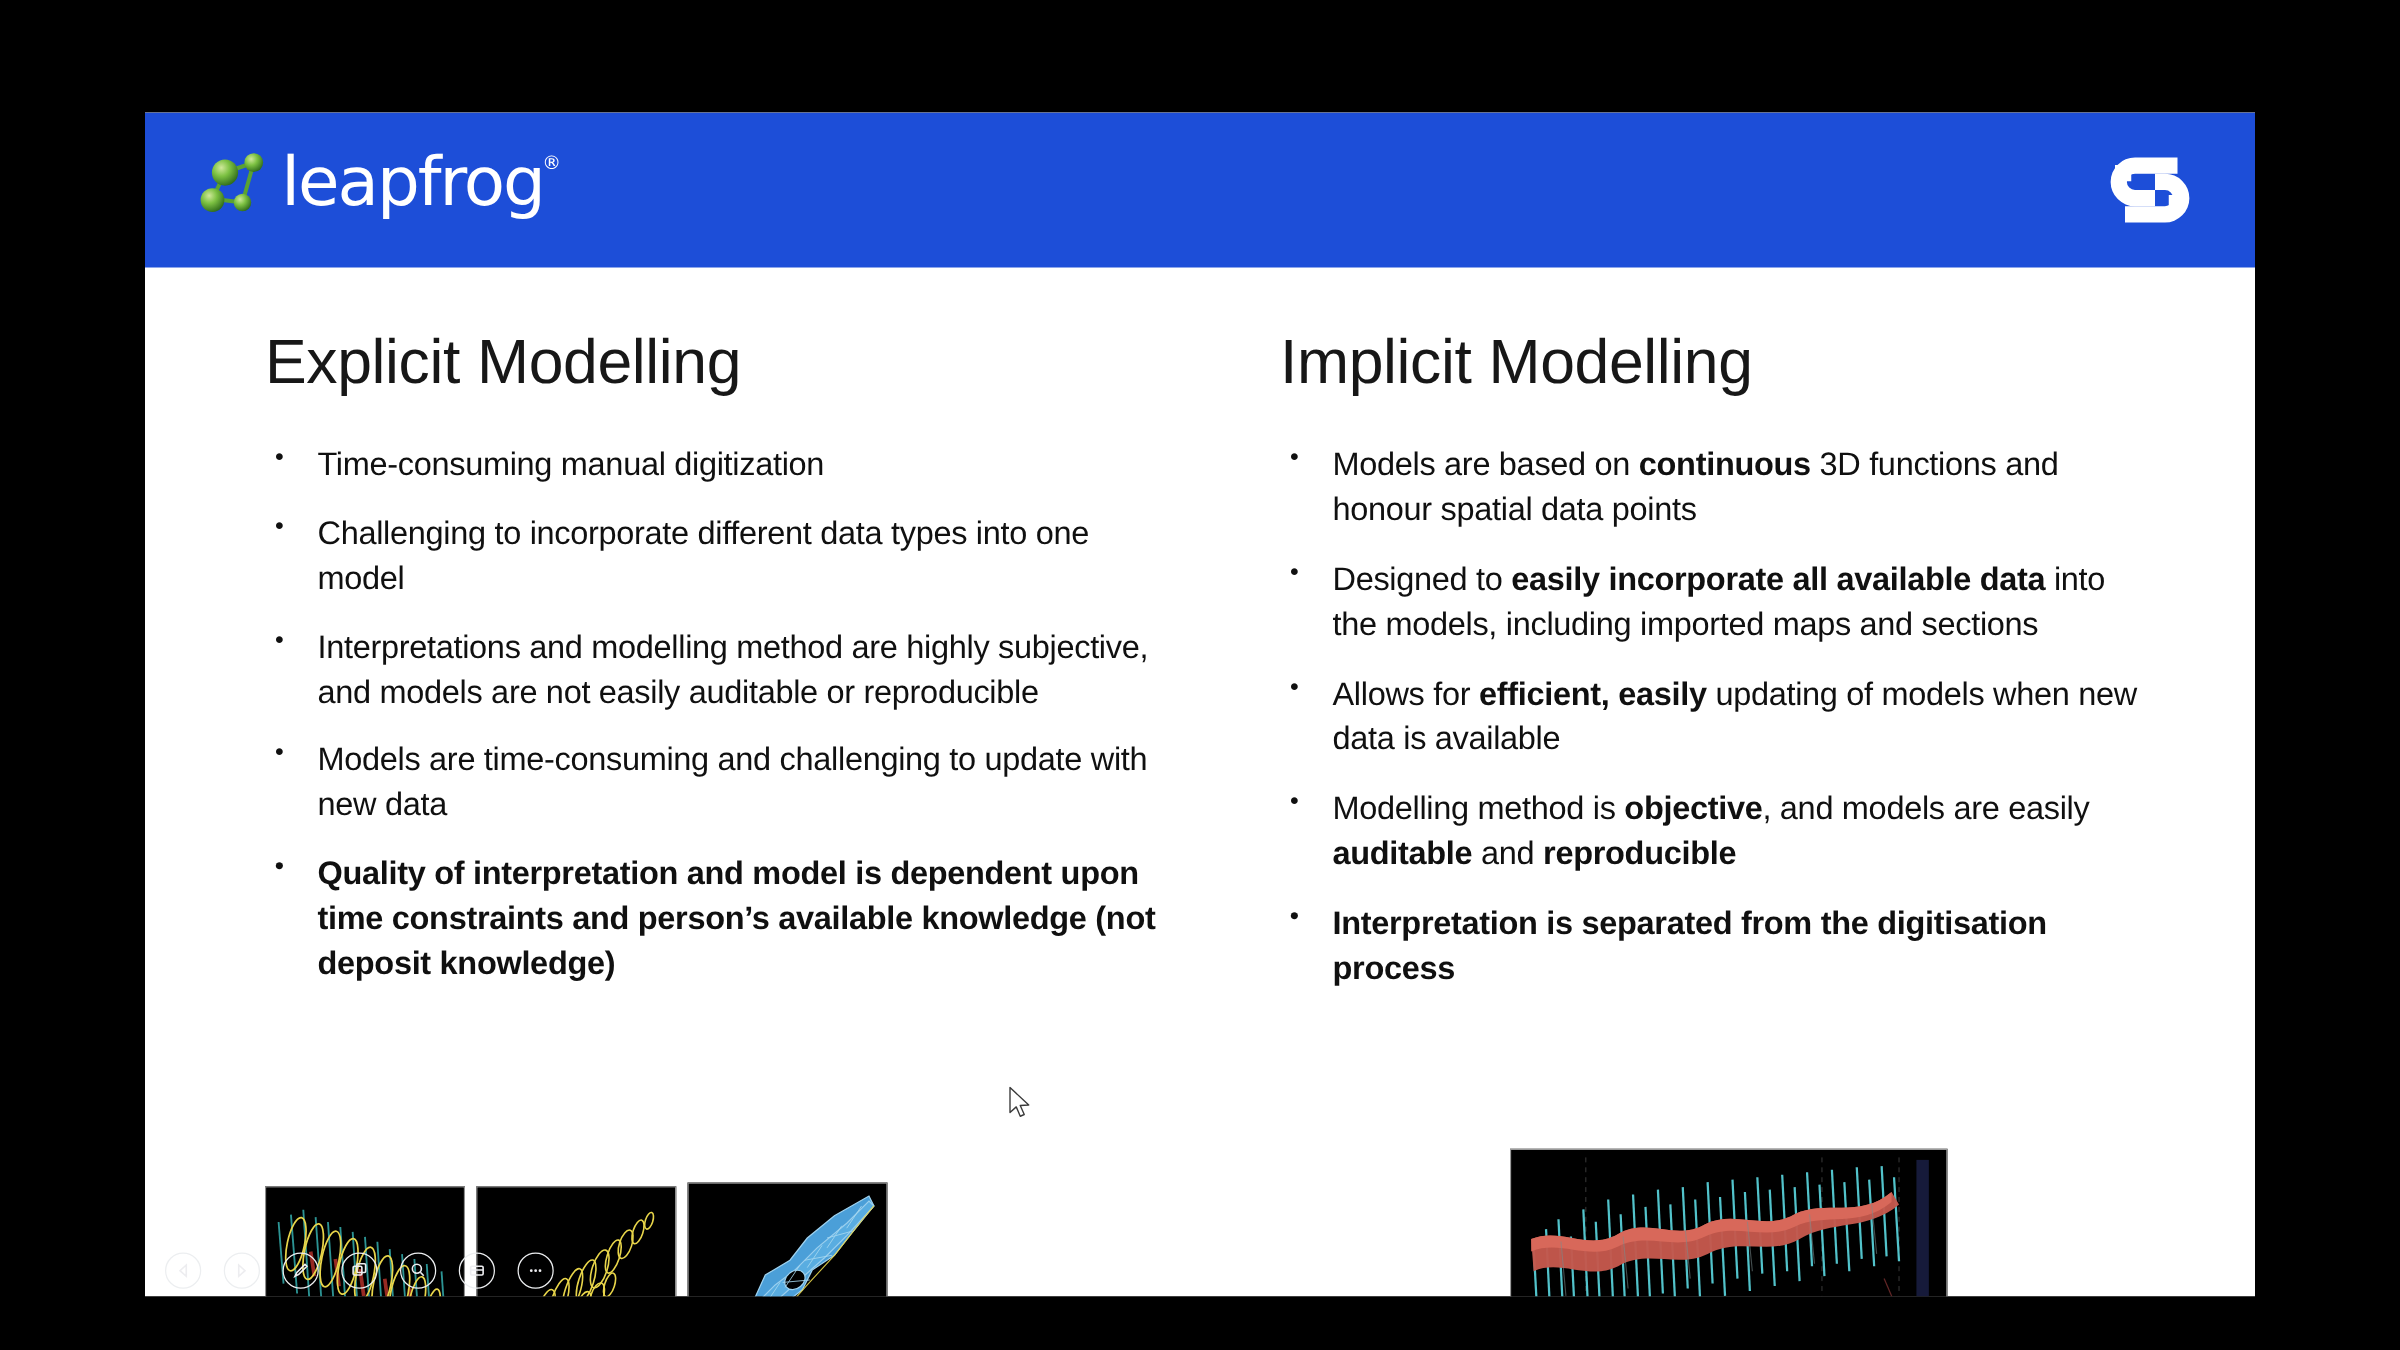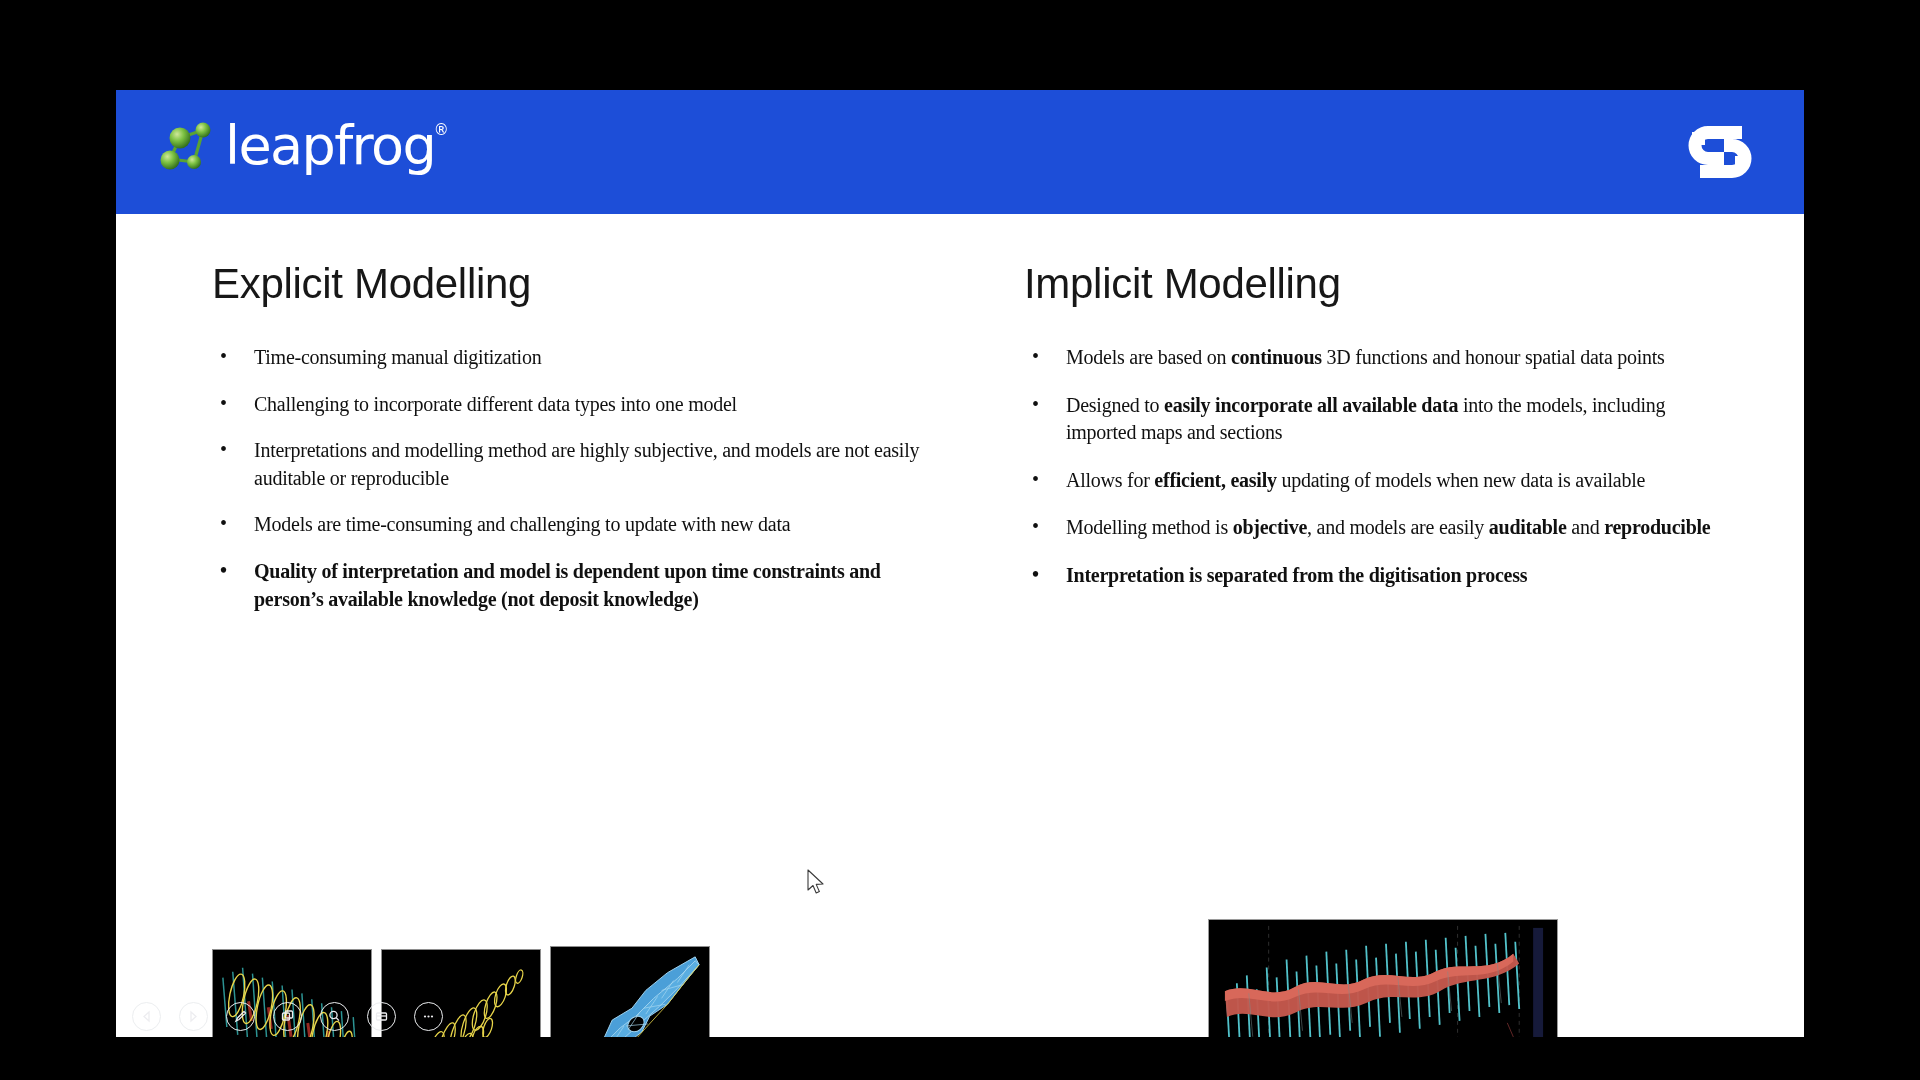--- a/index.html
+++ b/index.html
@@ -66,37 +66,37 @@
   }
   .column {
     position: absolute;
     top: 0;
   }
   #col-left  { left: 96px;  width: 720px; }
   #col-right { left: 908px; width: 700px; }
 
   .col-heading {
     font-family: "Liberation Sans", sans-serif;
-    font-size: 42px;
+    font-size: 50px;
     font-weight: 400;
     color: #171717;
     letter-spacing: -0.3px;
     margin-top: 46px;
     margin-bottom: 0;
   }
   ul.bullets {
     list-style: none;
     margin-top: 36px;
   }
   ul.bullets li {
     position: relative;
     padding-left: 42px;
     margin-bottom: 19px;
-    font-family: Liberation Serif, serif;
-    font-size: 20px;
+    font-family: Liberation Sans, sans-serif;
+    font-size: 26px;
     line-height: 1.38;
     color: #101010;
     letter-spacing: -0.25px;
   }
   ul.bullets li::before {
     content: "\2022";
     position: absolute;
     left: 8px; top: -1px;
     font-size: 20px;
     color: #101010;

